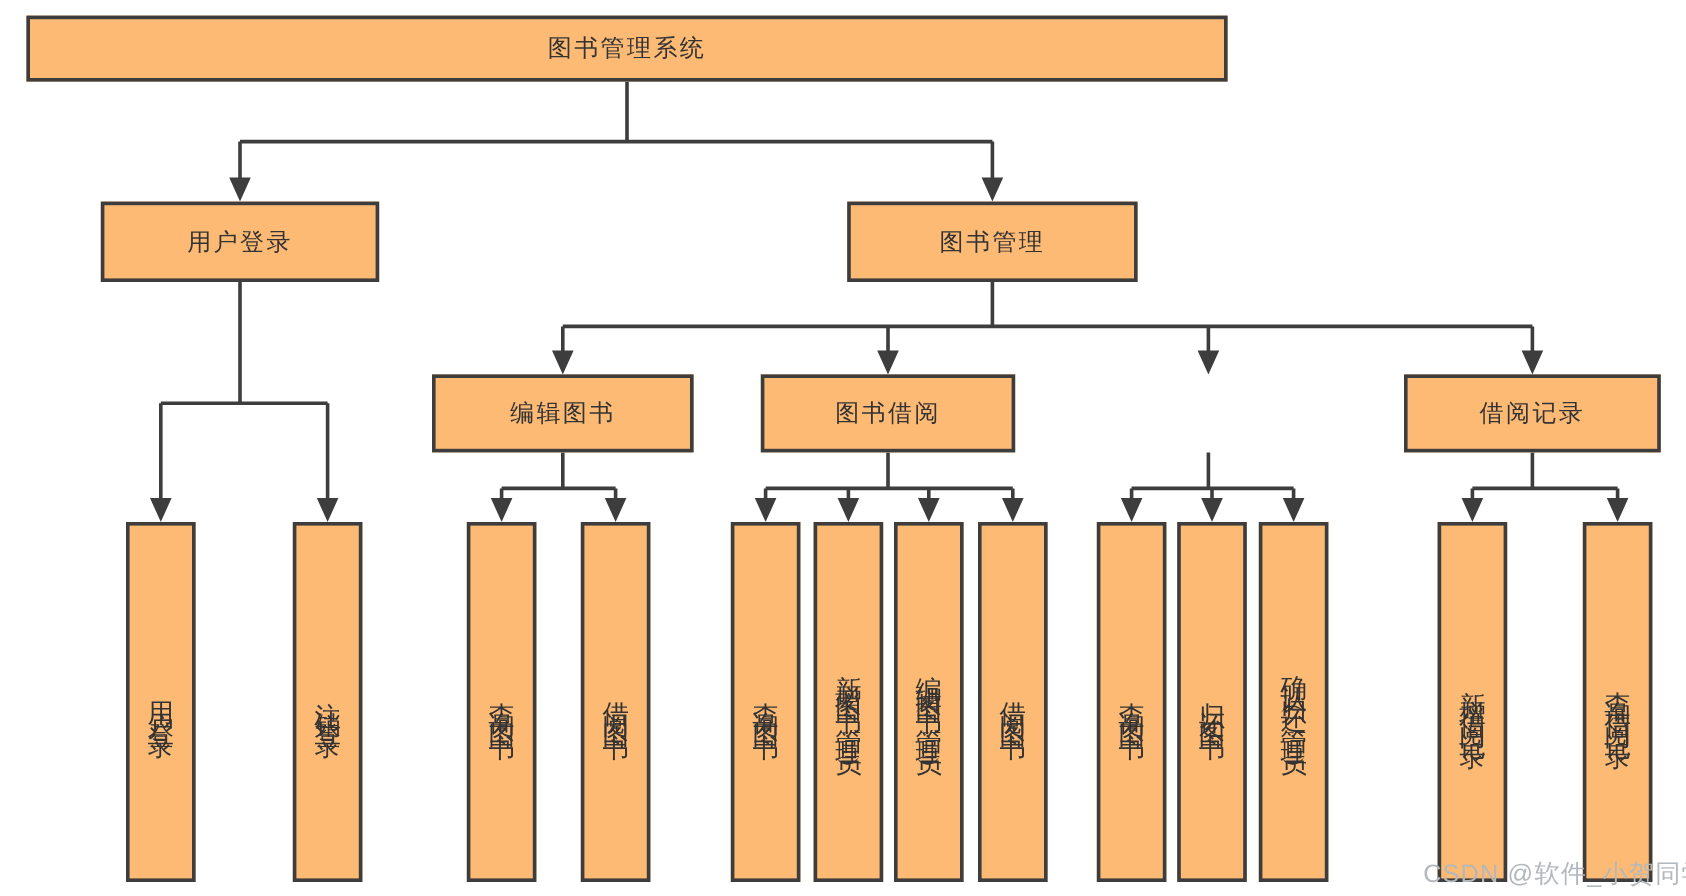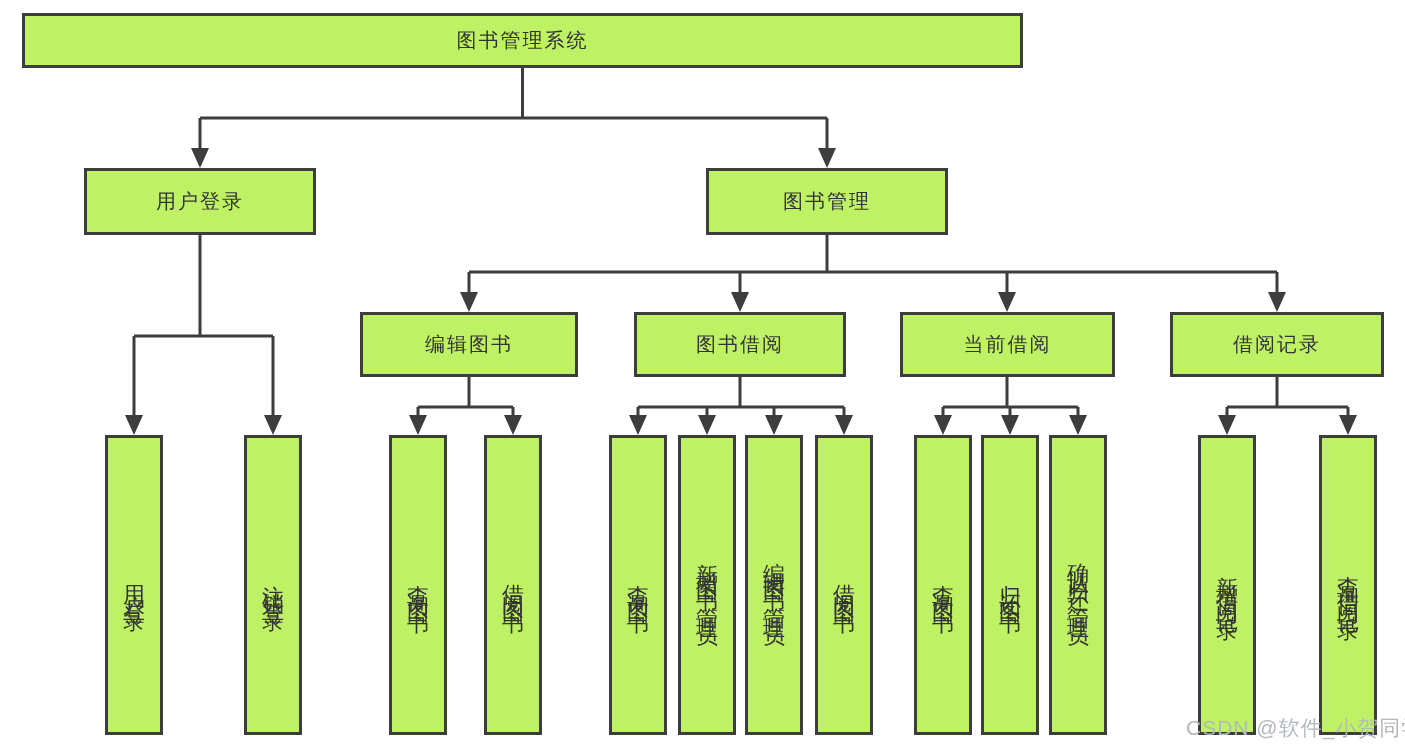--- a/index.html
+++ b/index.html
@@ -19,21 +19,21 @@
     position: absolute;
     left: 0; top: 0;
     width: 1405px;
     height: 747px;
     z-index: 1;
   }
   .node {
     position: absolute;
     box-sizing: border-box;
     border: 3px solid #3d3d3d;
-    background: #bef264;
+    background: #fdba74;
     display: flex;
     align-items: center;
     justify-content: center;
     z-index: 2;
     color: #333333;
   }
   .h-label {
     font-size: 20px;
     letter-spacing: 2px;
     white-space: nowrap;
@@ -111,23 +111,20 @@
   <div class="node" style="left:706px; top:168px; width:242px; height:67px;">
     <span class="h-label">图书管理</span>
   </div>
 
   <div class="node" style="left:360px; top:312px; width:218px; height:65px;">
     <span class="h-label">编辑图书</span>
   </div>
   <div class="node" style="left:634px; top:312px; width:212px; height:65px;font-family:Liberation Mono, monospace;">
     <span class="h-label">图书借阅</span>
   </div>
-  <div class="node" style="left:900px; top:312px; width:215px; height:65px;">
-    <span class="h-label">当前借阅</span>
-  </div>
   <div class="node" style="left:1170px; top:312px; width:214px; height:65px;">
     <span class="h-label">借阅记录</span>
   </div>
 
   <div class="node leaf" style="left:105px; top:435px; width:58px; height:300px;">
     <span class="v-label">用户登录</span>
   </div>
   <div class="node leaf" style="left:244px; top:435px; width:58px; height:300px;">
     <span class="v-label">注销登录</span>
   </div>

